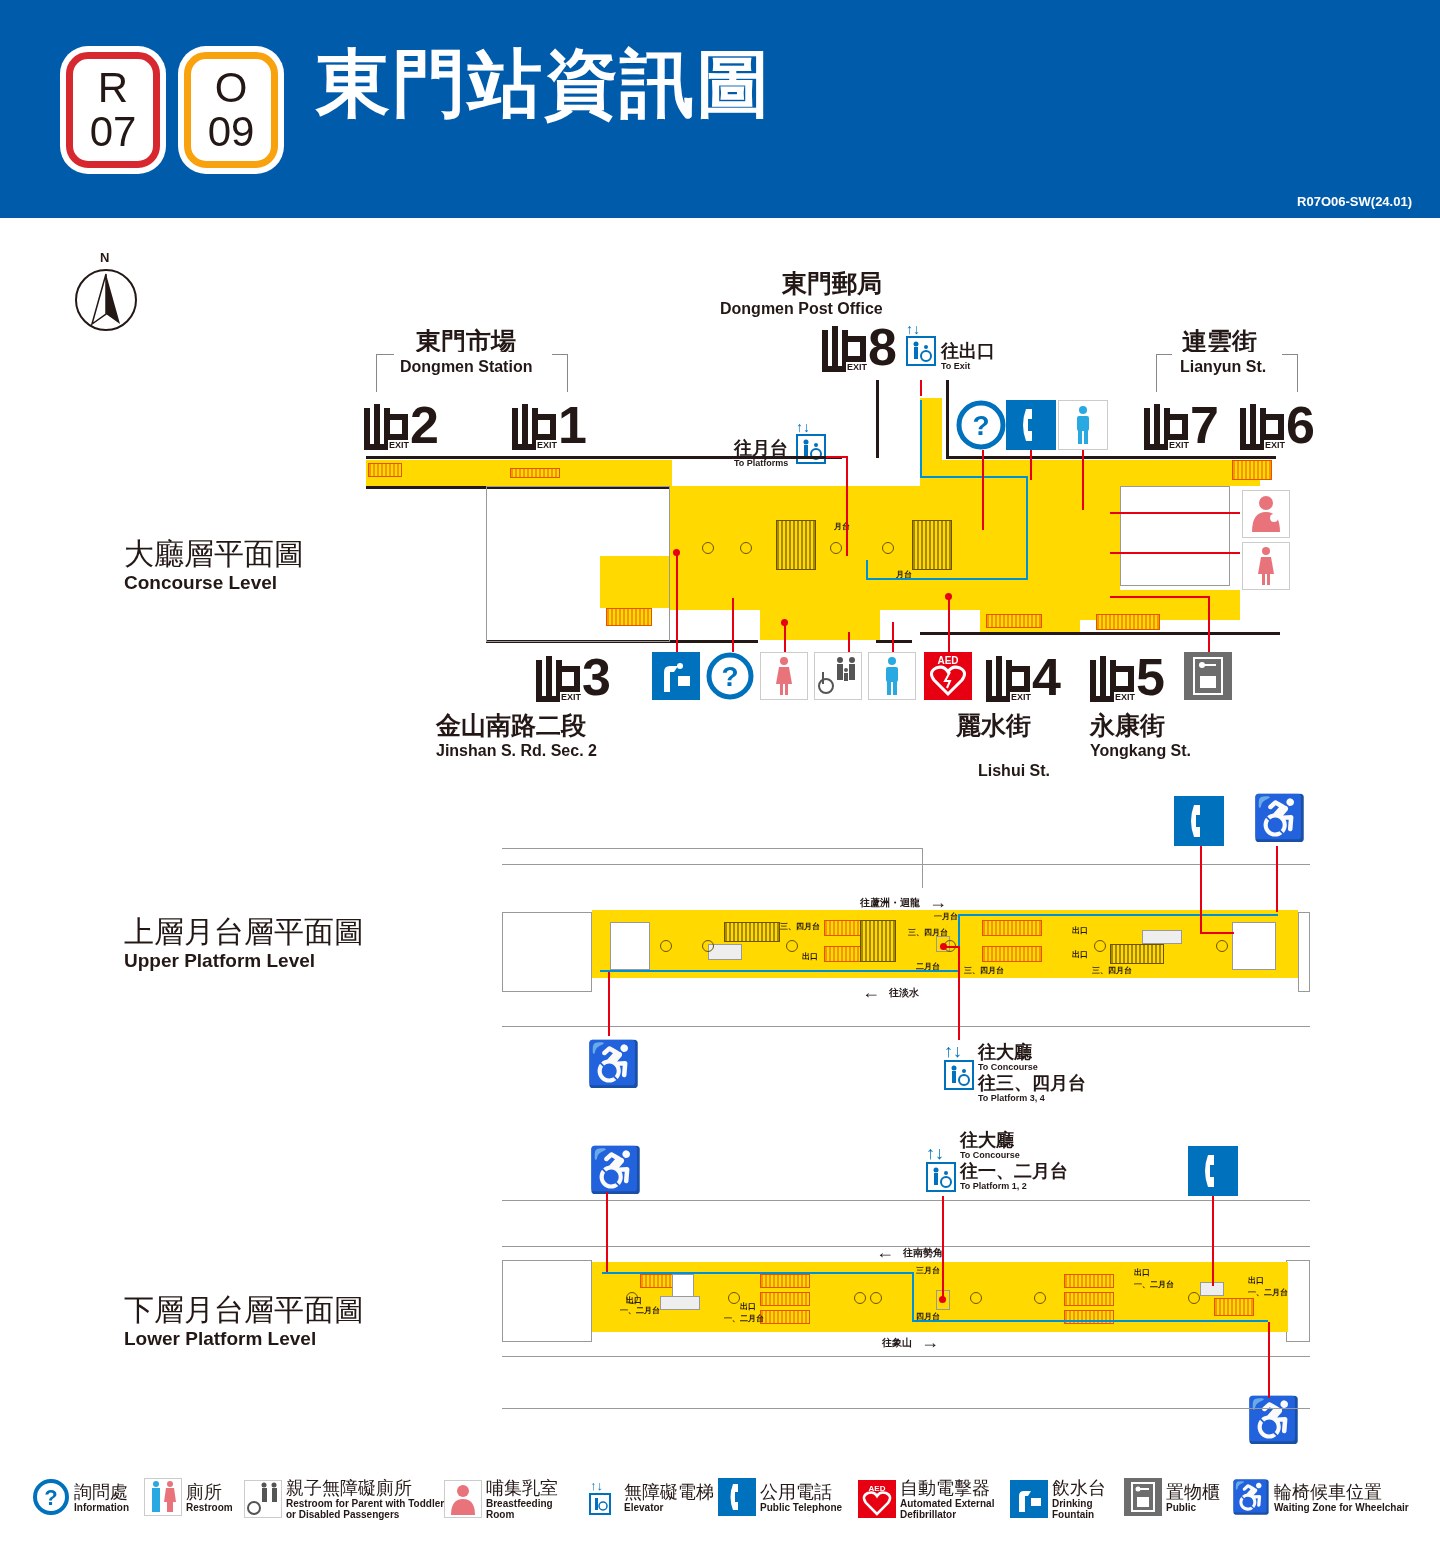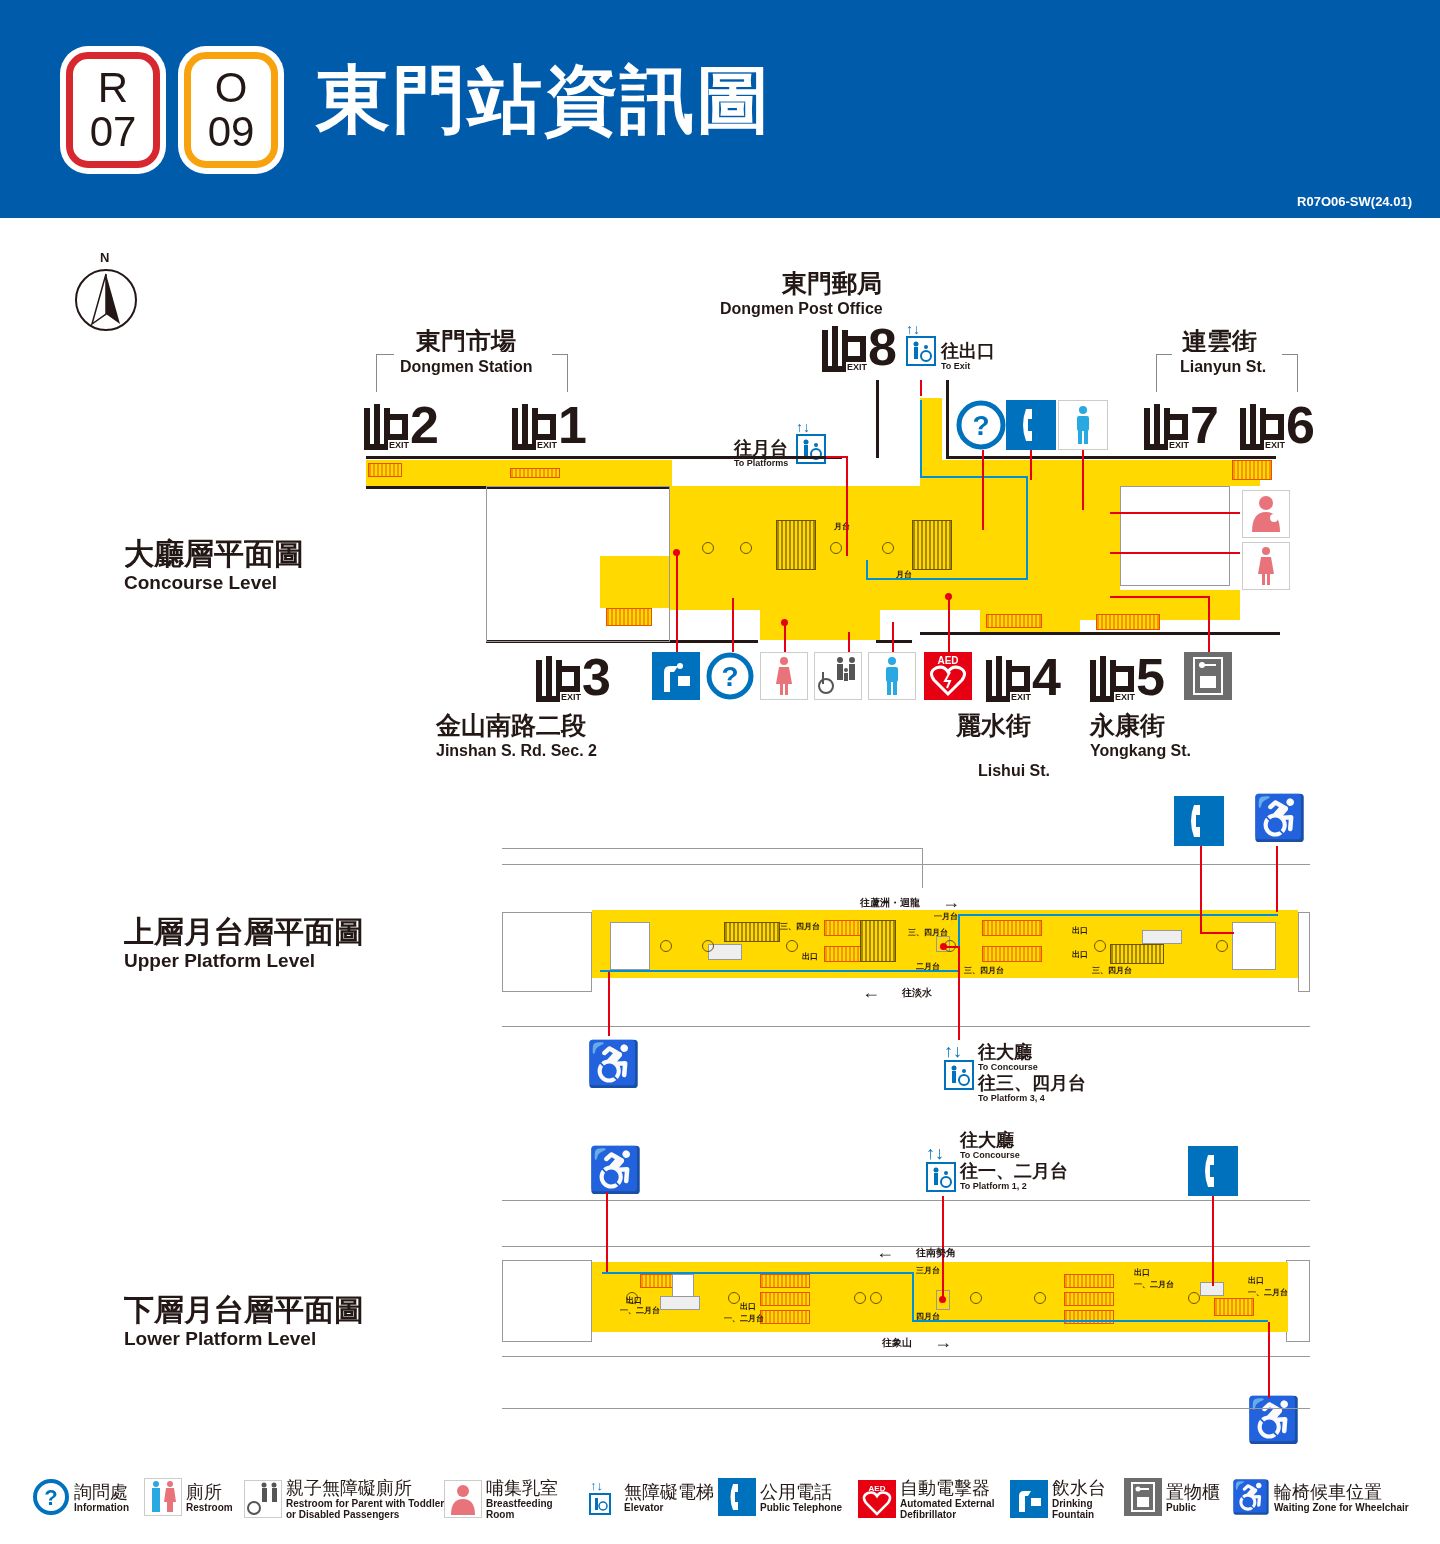--- a/index.html
+++ b/index.html
@@ -2,27 +2,27 @@
 <html><head>
 <meta charset="utf-8">
 <style>
   *{box-sizing:border-box;margin:0;padding:0}
   body{width:1440px;height:1544px;background:#fff;font-family:"Liberation Sans",sans-serif;color:#231815;position:relative;overflow:hidden}
   .abs{position:absolute}
   
   .header{position:absolute;left:0;top:0;width:1440px;height:218px;background:#005bab}
   .badge{position:absolute;top:46px;width:106px;height:128px;background:#fff;border-radius:28px;padding:6px}
   .badge-inner{width:100%;height:100%;border-radius:22px;border:7px solid;display:flex;flex-direction:column;align-items:center;justify-content:center;font-size:42px;line-height:44px;color:#231815}
-  .title-zh{position:absolute;left:316px;top:56px;font-size:74px;font-weight:bold;color:#fff;letter-spacing:2px;line-height:88px}
+  .title-zh{position:absolute;left:316px;top:40px;font-size:74px;font-weight:bold;color:#fff;letter-spacing:2px;line-height:88px}
   .title-en{position:absolute;left:318px;top:136px;font-size:46px;font-weight:bold;color:#fff;line-height:52px}
   .code{position:absolute;right:28px;top:194px;font-size:13px;font-weight:bold;color:#fff}
   
   .compass{position:absolute;left:74px;top:250px;width:64px;height:84px}
   
-  .level-zh{font-size:30px;font-weight:bold;line-height:36px}
+  .level-zh{font-size:30px;font-weight:normal;line-height:36px}
   .level-en{font-size:19px;font-weight:bold;line-height:22px}
   
   .exit{position:absolute;display:flex;align-items:flex-end;height:52px}
   .exit-glyph{position:relative;width:44px;height:46px}
   .exit-glyph .c{position:absolute;background:#231815}
   .exit-num{font-size:52px;font-weight:bold;line-height:50px;margin-left:2px}
   .exit-sm{position:absolute;left:24px;bottom:0;font-size:9px;font-weight:bold;background:#fff;padding:0 1px;line-height:10px}
   .place-zh{position:absolute;font-size:25px;font-weight:bold;line-height:30px}
   .place-en{position:absolute;font-size:16px;font-weight:bold;line-height:18px}
   .bracket{position:absolute;border:1.5px solid #888;border-bottom:none;height:38px}
@@ -39,21 +39,21 @@
   .thin{position:absolute;border:1px solid #999}
   .esc{position:absolute;background:repeating-linear-gradient(90deg,#f39800 0 2px,#ffd900 2px 4px);border:1px solid #e55400}
   .esc-d{position:absolute;background:repeating-linear-gradient(90deg,#a88a00 0 2px,#ffd900 2px 4px);border:1px solid #6b5400}
   .col{position:absolute;width:12px;height:12px;border:1px solid #6b5400;border-radius:50%}
   .red-line{position:absolute;background:#e60012}
   .blue-line{position:absolute;background:#0090d8}
   .dot{position:absolute;width:7px;height:7px;background:#e60012;border-radius:50%}
   .tiny{position:absolute;font-size:8px;font-weight:bold;line-height:9px;white-space:nowrap}
   .elev-label-zh{font-size:18px;font-weight:bold;line-height:20px}
   .elev-label-en{font-size:9px;font-weight:bold;line-height:11px}
-  .dir{position:absolute;font-size:10px;font-weight:bold;white-space:nowrap;display:flex;align-items:center;gap:22px}
+  .dir{position:absolute;font-size:10px;font-weight:bold;white-space:nowrap;display:flex;align-items:center;gap:9px}
   .dir .arr{font-size:18px}
   .wheel{position:absolute;color:#0071bc;font-size:44px;line-height:48px}
   
   .legend{position:absolute;left:32px;top:1478px;width:1390px;height:50px}
   .leg{position:absolute;top:0;display:flex;align-items:center;gap:4px}
   .leg .li{width:38px;height:38px;display:flex;align-items:center;justify-content:center}
   .leg-zh{font-size:18px;line-height:20px}
   .leg-en{font-size:10px;font-weight:bold;line-height:11px}
 </style>
 </head>

